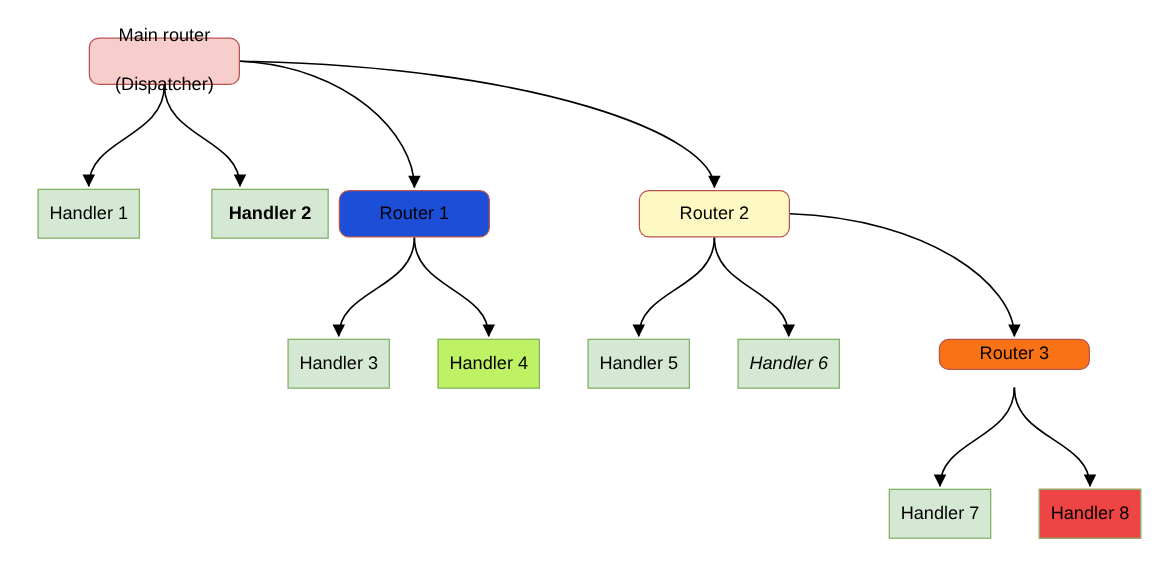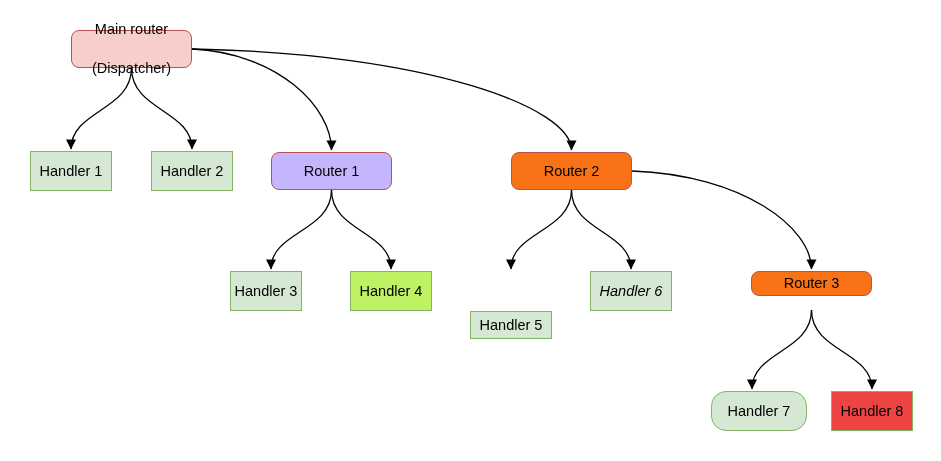--- a/index.html
+++ b/index.html
@@ -38,44 +38,44 @@
       <path d="M 811.5 310 C 811.5 351.5, 872 351.5, 872 389" class="edge" stroke="#000000" marker-end="url(#arrowhead)"></path>
     </svg>
   <div id="nodes-layer">
       <div class="node router" style="left: 71px; top: 30px; width: 121px; height: 38px; background: rgb(248, 206, 204); border-color: rgb(184, 84, 80);">
         <div class="label-line">Main router</div>
         <div class="label-line">(Dispatcher)</div>
       </div>
       <div class="node handler" style="left: 30px; top: 151px; width: 82px; height: 40px; background: rgb(213, 232, 212); border-color: rgb(130, 179, 102);">
         <div class="label-line">Handler 1</div>
       </div>
-      <div class="node handler" style="left: 151px; top: 151px; width: 82px; height: 40px; background: rgb(213, 232, 212); border-color: rgb(130, 179, 102);">
+      <div class="node handler" style="left: 169px; top: 151px; width: 94px; height: 40px; background: rgb(213, 232, 212); border-color: rgb(130, 179, 102); font-weight: bold;">
         <div class="label-line">Handler 2</div>
       </div>
-      <div class="node router" style="left: 271px; top: 152px; width: 121px; height: 38px; background: #c4b5fd; border-color: rgb(184, 84, 80);">
+      <div class="node router" style="left: 271px; top: 152px; width: 121px; height: 38px; background: #1d4ed8; border-color: rgb(184, 84, 80);">
         <div class="label-line">Router 1</div>
       </div>
-      <div class="node router" style="left: 511px; top: 152px; width: 121px; height: 38px; background: #f97316; border-color: rgb(184, 84, 80);">
+      <div class="node router" style="left: 511px; top: 152px; width: 121px; height: 38px; background: #fef9c3; border-color: rgb(184, 84, 80);">
         <div class="label-line">Router 2</div>
       </div>
-      <div class="node handler" style="left: 230px; top: 271px; width: 72px; height: 40px; background: rgb(213, 232, 212); border-color: rgb(130, 179, 102);">
+      <div class="node handler" style="left: 230px; top: 271px; width: 82px; height: 40px; background: rgb(213, 232, 212); border-color: rgb(130, 179, 102);">
         <div class="label-line">Handler 3</div>
       </div>
       <div class="node handler" style="left: 350px; top: 271px; width: 82px; height: 40px; background: #bef264; border-color: rgb(130, 179, 102);">
         <div class="label-line">Handler 4</div>
       </div>
-      <div class="node handler" style="left: 470px; top: 271px; width: 82px; height: 28px; background: rgb(213, 232, 212); border-color: rgb(130, 179, 102); margin-top: 40px;">
+      <div class="node handler" style="left: 470px; top: 271px; width: 82px; height: 40px; background: rgb(213, 232, 212); border-color: rgb(130, 179, 102);">
         <div class="label-line">Handler 5</div>
       </div>
       <div class="node handler" style="left: 590px; top: 271px; width: 82px; height: 40px; background: rgb(213, 232, 212); border-color: rgb(130, 179, 102); font-style: italic;">
         <div class="label-line">Handler 6</div>
       </div>
       <div class="node router" style="left: 751px; top: 271px; width: 121px; height: 25px; background: #f97316; border-color: rgb(184, 84, 80);">
         <div class="label-line">Router 3</div>
       </div>
-      <div class="node handler" style="left: 711px; top: 391px; width: 96px; height: 40px; background: rgb(213, 232, 212); border-color: rgb(130, 179, 102); border-radius: 15px;">
+      <div class="node handler" style="left: 711px; top: 391px; width: 82px; height: 40px; background: rgb(213, 232, 212); border-color: rgb(130, 179, 102);">
         <div class="label-line">Handler 7</div>
       </div>
       <div class="node handler" style="left: 831px; top: 391px; width: 82px; height: 40px; background: #ef4444; border-color: rgb(130, 179, 102);">
         <div class="label-line">Handler 8</div>
       </div>
     </div>
 </div>
 
 </body></html>

